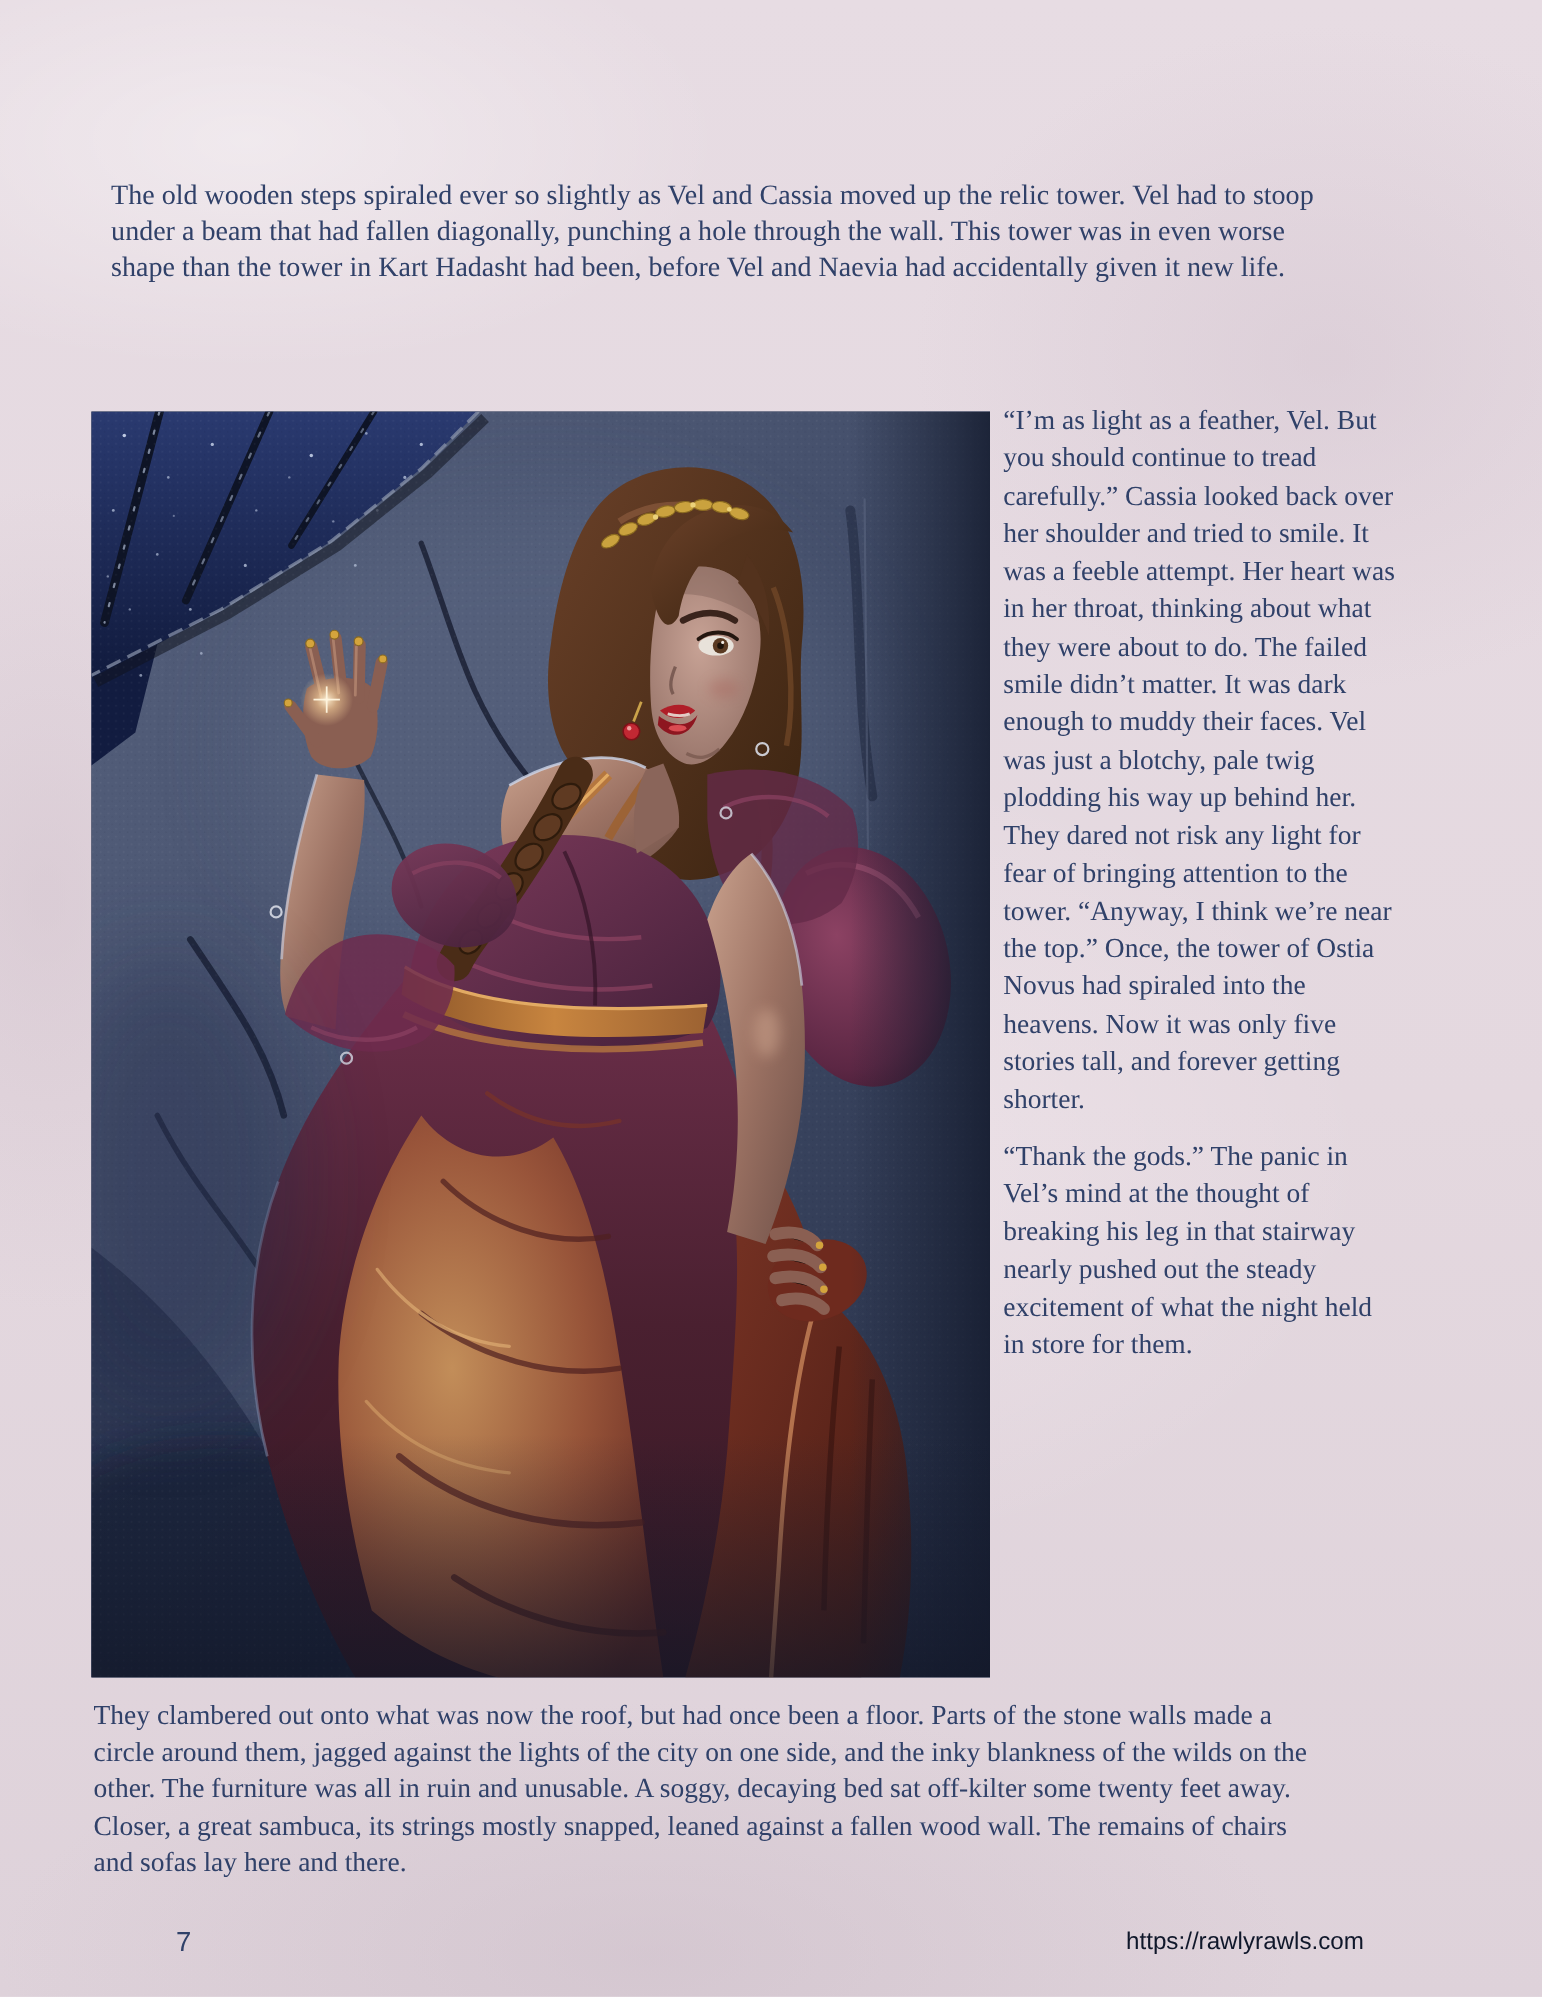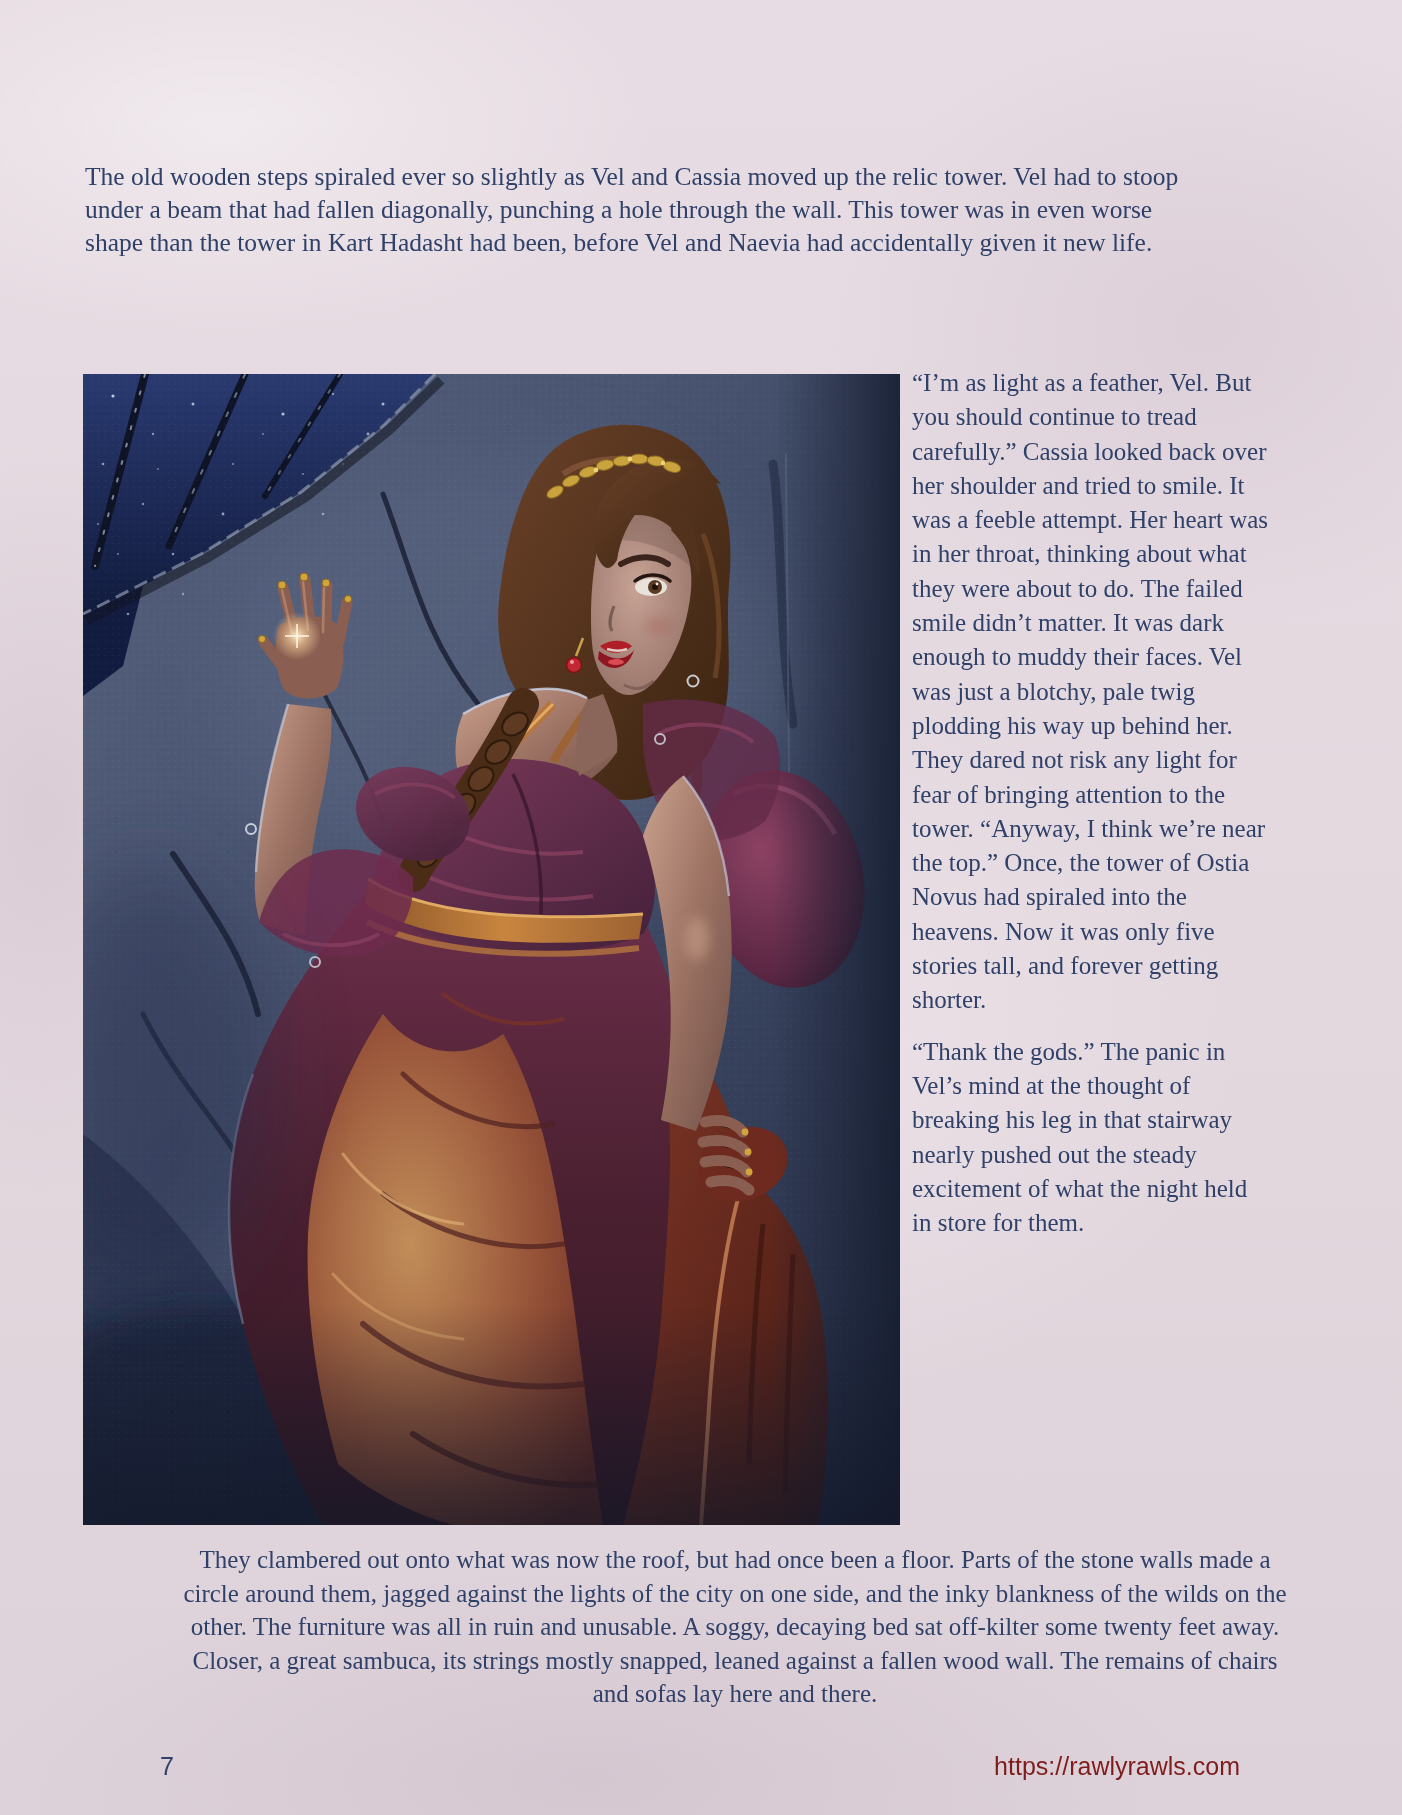--- a/index.html
+++ b/index.html
@@ -11,34 +11,34 @@
     background-image:
       radial-gradient(ellipse 620px 300px at 16% 7%, rgba(255,255,255,.40), transparent 70%),
       radial-gradient(ellipse 520px 420px at 86% 18%, rgba(213,198,209,.55), transparent 72%),
       radial-gradient(ellipse 740px 520px at 52% 58%, rgba(255,247,251,.33), transparent 70%),
       radial-gradient(ellipse 300px 500px at 3% 45%, rgba(208,192,203,.5), transparent 75%),
       radial-gradient(ellipse 820px 320px at 42% 98%, rgba(203,188,199,.5), transparent 72%),
       linear-gradient(180deg,#e7dce3 0%,#e4d8df 55%,#ded2da 100%);
   }
   .para{white-space:pre-line;}
   .top-text{position:absolute;left:85px;top:160px;width:1290px;font-size:25.5px;line-height:33px;}
-  .top-text p{margin:0 0 19px 0;}
+  .top-text p{margin:0 0 19px 16px;}
   .right-column{position:absolute;left:912px;top:366px;width:414px;font-size:25px;line-height:34.3px;}
   .right-column p{margin:0 0 17px 0;}
   .bottom-text{position:absolute;left:85px;top:1543px;width:1300px;font-size:25px;line-height:33.5px;}
-  .bottom-text p{margin:0;text-align:center;}
+  .bottom-text p{margin:0;}
   .illustration{
     position:absolute;left:83px;top:374px;width:817px;height:1151px;
     overflow:hidden;background:#39445f;
   }
   .illustration svg{display:block;width:817px;height:1151px;}
   .footer-number{position:absolute;left:160px;top:1752px;
     font-family:"Liberation Sans", sans-serif;font-size:25px;color:#2f4169;}
   .footer-link{position:absolute;right:162px;top:1752px;
-    font-family:"Liberation Sans", sans-serif;font-size:25px;color:#7f1d1d;text-decoration:none;}
+    font-family:"Liberation Sans", sans-serif;font-size:22px;color:#0f172a;text-decoration:none;}
 </style>
 </head>
 <body>
 
 <div class="top-text">
   <p class="para">The old wooden steps spiraled ever so slightly as Vel and Cassia moved up the relic tower. Vel had to stoop
 under a beam that had fallen diagonally, punching a hole through the wall. This tower was in even worse
 shape than the tower in Kart Hadasht had been, before Vel and Naevia had accidentally given it new life.</p>
 </div>
 

